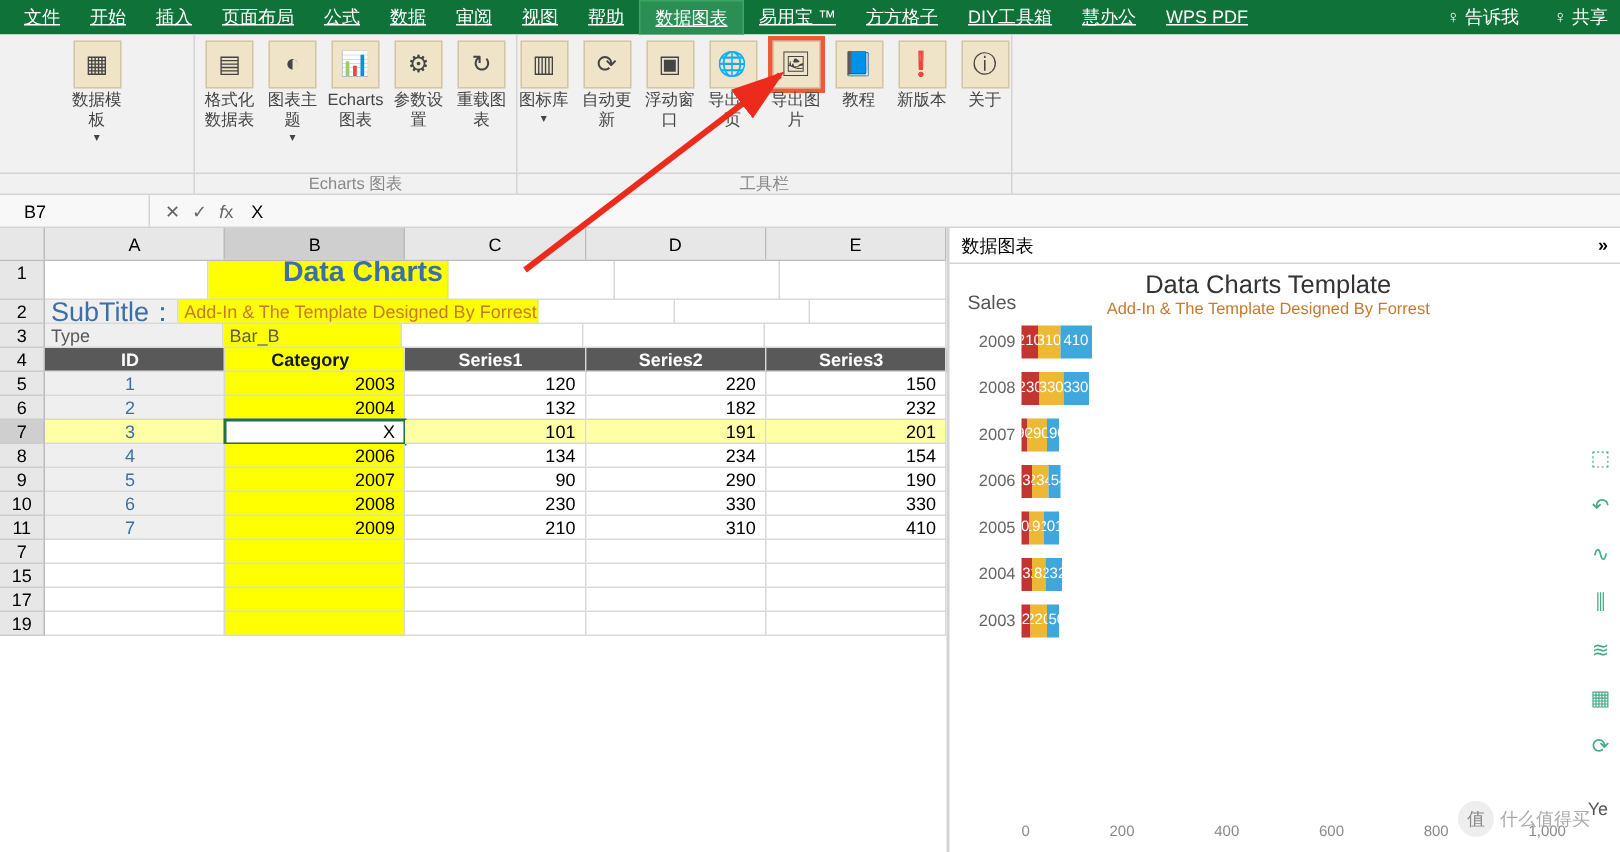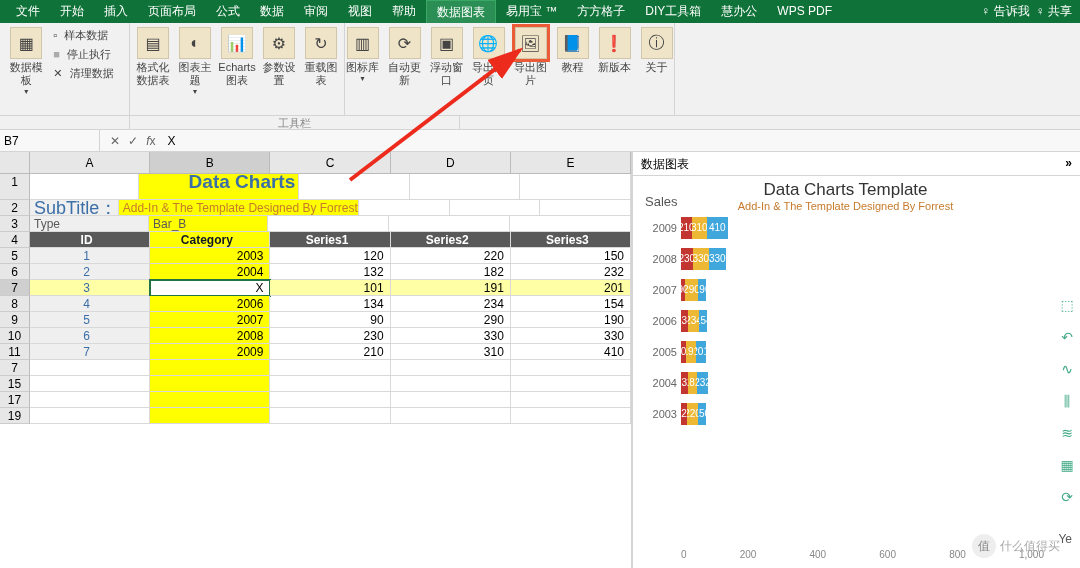--- a/index.html
+++ b/index.html
@@ -1,35 +1,35 @@
 <!DOCTYPE html>
 <html><head>
 <meta charset="utf-8">
 <style>
 * { box-sizing: border-box; margin: 0; padding: 0; font-family: "Microsoft YaHei", Arial, sans-serif; }
 body { width: 1080px; height: 568px; overflow: hidden; background: #fff; position: relative; }
 .tabbar { display: flex; background: #0f7238; color: #fff; height: 23px; font-size: 12px; align-items: center; padding-left: 6px; }
-.tabbar .tab { padding: 0 10px; height: 23px; line-height: 23px; cursor: pointer; }
+.tabbar .tab { padding: 0 10px; height: 23px; line-height: 23px; cursor: pointer; text-decoration: underline; }
 .tabbar .tab.active { background: #2b8f55; border: 1px solid #3aa865; border-bottom: none; }
-.tabbar .rightgroup { margin-left: auto; display: flex; align-items: center; padding-right: 8px; gap: 6px; }
+.tabbar .rightgroup { margin-left: auto; display: flex; align-items: center; padding-right: 8px; gap: 23px; }
 .tabbar .rtext { font-size: 12px; }
 .ribbon { display: flex; background: #f1f1f1; border-bottom: 1px solid #d4d4d4; height: 93px; }
 .ribgroup { border-right: 1px solid #d4d4d4; padding: 4px 6px 0 6px; display: flex; flex-direction: column; align-items: center; font-size: 11px; color: #444; }
 .ribgroup .items { display: flex; gap: 4px; flex: 1; align-items: flex-start;}
 .bigbtn { display: flex; flex-direction: column; align-items: center; width: 38px; cursor: pointer; color:#444; }
 .bigbtn .ic { width: 32px; height: 32px; background: #efe4c8; border: 1px solid #d1c7a8; margin-bottom: 2px; display:flex;align-items:center;justify-content:center; font-size:16px;}
 .bigbtn.highlight .ic { outline: 3px solid #ec5b37; }
 .bigbtn .lbl { font-size: 11px; line-height: 13px; text-align: center; }
 .smallcol { display: flex; flex-direction: column; gap: 2px; font-size: 11px; }
 .smallcol span { cursor: pointer; padding: 1px 4px; color:#444;}
 .ribwrap { position: relative; }
 .below-ribbon-cap { font-size:11px; color:#888; text-align:center; height:14px; line-height:14px; border-bottom:1px solid #d4d4d4; background:#f1f1f1; display:flex;}
 .below-ribbon-cap div { border-right:1px solid #d4d4d4; }
 .namebar { display: flex; height: 22px; background: #f8f8f8; border-bottom: 1px solid #d4d4d4; font-size: 12px; align-items: center; }
-.namebox { width: 100px; padding-left: 4px; border-right: 1px solid #d4d4d4; height: 100%; line-height: 22px; }
+.namebox { width: 100px; padding-left: 16px; border-right: 1px solid #d4d4d4; height: 100%; line-height: 22px; }
 .fxwrap { display:flex; align-items:center; gap:8px; padding-left:10px; color:#666;}
 .fxval { color: #000; padding-left: 4px; }
 .mainarea { display: flex; height: calc(100% - 152px); }
 .sheetwrap { width: 632px; overflow: hidden; border-right: 1px solid #d4d4d4; position:relative;}
 .colheads { display: flex; height: 22px; background: #e7e7e7; font-size: 12px; border-bottom:1px solid #bbb;}
 .corner { width: 30px; border-right: 1px solid #bbb; background:#e7e7e7;}
 .colh { flex: 1; text-align: center; line-height: 22px; border-right: 1px solid #bbb; background:#e7e7e7;}
 .row { display: flex; height: 16px; font-size: 12px; }
 .rowh { width: 30px; text-align: center; line-height: 16px; background: #e7e7e7; border-right: 1px solid #bbb; border-bottom:1px solid #ccc;}
 .cell { flex: 1; border-right: 1px solid #d9d9d9; border-bottom: 1px solid #d9d9d9; padding-right: 6px; text-align: right; line-height: 16px; overflow:hidden; white-space:nowrap;}
@@ -96,25 +96,20 @@
 </div>
 
 <div class="ribbon">
   <div class="ribgroup" style="width:130px">
     <div class="items">
       <div class="bigbtn">
           <div class="ic">▦</div>
           <span class="lbl">数据模板</span>
           <span style="font-size:8px">▾</span>
         </div>
-      <div class="smallcol">
-        <span>▫ <span>样本数据</span></span>
-        <span style="color:#aaa">■ <span>停止执行</span></span>
-        <span>✕ <span>清理数据</span></span>
-      </div>
     </div>
   </div>
   <div class="ribgroup ribwrap" style="width:215px">
     <div class="items">
       <div class="bigbtn">
           <div class="ic">▤</div>
           <span class="lbl">格式化数据表</span>
         </div>
       <div class="bigbtn">
           <div class="ic">◐</div>
@@ -168,20 +163,21 @@
         </div>
       <div class="bigbtn">
           <div class="ic">ⓘ</div>
           <span class="lbl">关于</span>
         </div>
     </div>
   </div>
 </div>
 <div class="below-ribbon-cap">
   <div style="width:130px"></div>
+  <div style="width:215px">Echarts 图表</div>
   <div style="width:330px">工具栏</div>
 </div>
 
 <div class="namebar">
   <div class="namebox">B7</div>
   <div class="fxwrap">
     <span>✕</span>
     <span>✓</span>
     <span><i>f</i>x</span>
     <span class="fxval">X</span>

